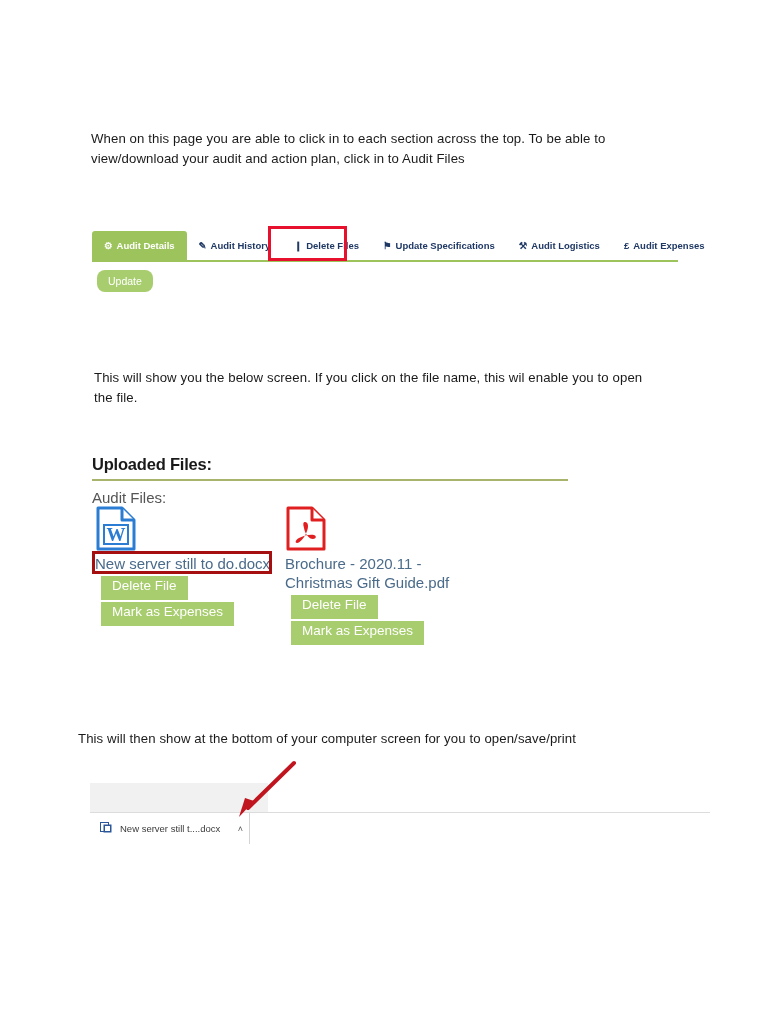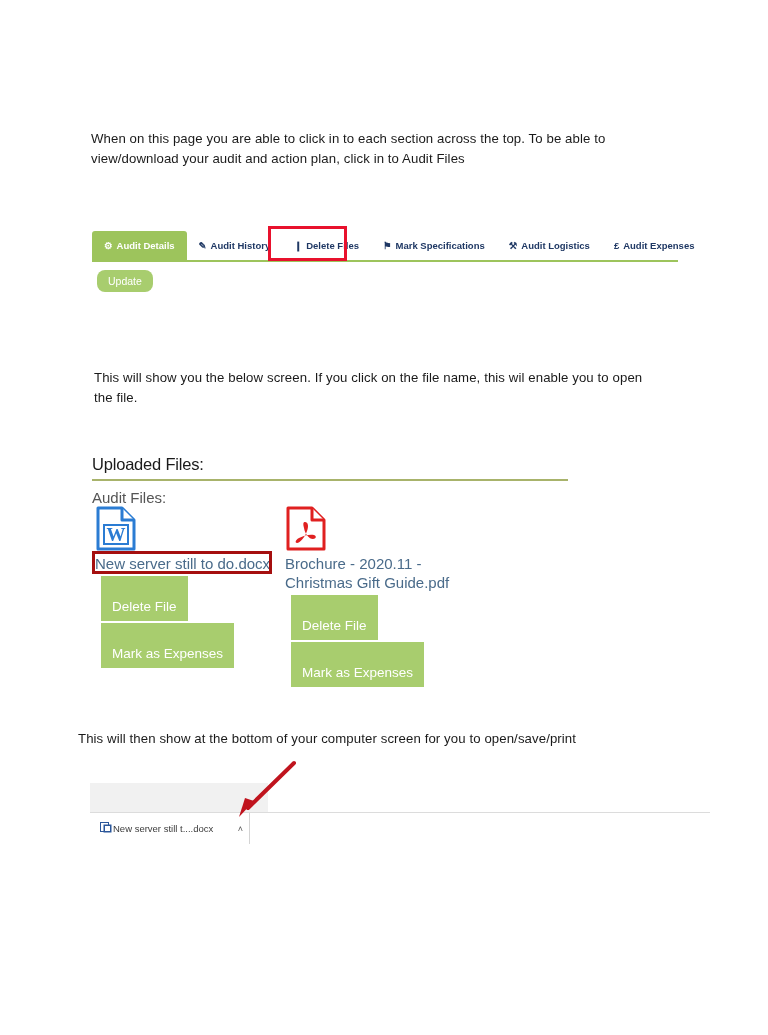--- a/index.html
+++ b/index.html
@@ -97,21 +97,21 @@
   
   #files-screenshot {
     position: absolute;
     left: 92px;
     top: 455px;
     width: 500px;
     height: 215px;
   }
   #uploaded-title {
     font-size: 16.5px;
-    font-weight: normal;
+    font-weight: bold;
     color: #1a1a1a;
     letter-spacing: -0.2px;
   }
   #uploaded-rule {
     width: 476px;
     height: 2px;
     background: #a8b36b;
     margin-top: 5px;
   }
   #audit-files-label {
@@ -136,21 +136,21 @@
     margin-top: 3px;
     white-space: normal;
   }
   #file-col-1 .fname { white-space: nowrap; }
 
   .fbtn {
     display: inline-block;
     background: #a8cd6e;
     color: #ffffff;
     font-size: 13.5px;
-    padding: 23px 11px 7px 11px;
+    padding: 2px 11px 7px 11px;
     border: none;
     font-family: "Liberation Sans", sans-serif;
     text-align: left;
   }
   .fbtn-row { margin-top: 3px; margin-left: 6px; }
   .fbtn-row.second { margin-top: 2px; }
 
   
   #hl-docx-name {
     position: absolute;
@@ -188,20 +188,21 @@
     background: #dcdcdc;
   }
   #dl-item {
     position: absolute;
     left: 0;
     top: 30px;
     width: 160px;
     height: 31px;
     display: flex;
     align-items: center;
+    gap: 7px;
     padding-left: 10px;
     box-sizing: border-box;
     border-right: 1px solid #d4d4d4;
   }
   #dl-filename {
     font-size: 9.5px;
     color: #3b3b3b;
     white-space: nowrap;
     flex: 1;
   }
@@ -239,21 +240,21 @@
       <span>Audit History</span>
     </div>
 
     <div class="tab">
       <span class="ticon">❙</span>
       <span>Delete Files</span>
     </div>
 
     <div class="tab">
       <span class="ticon">⚑</span>
-      <span>Mark Specifications</span>
+      <span>Update Specifications</span>
     </div>
 
     <div class="tab">
       <span class="ticon">⚒</span>
       <span>Audit Logistics</span>
     </div>
 
     <div class="tab">
       <span class="ticon">£</span>
       <span>Audit Expenses</span>

